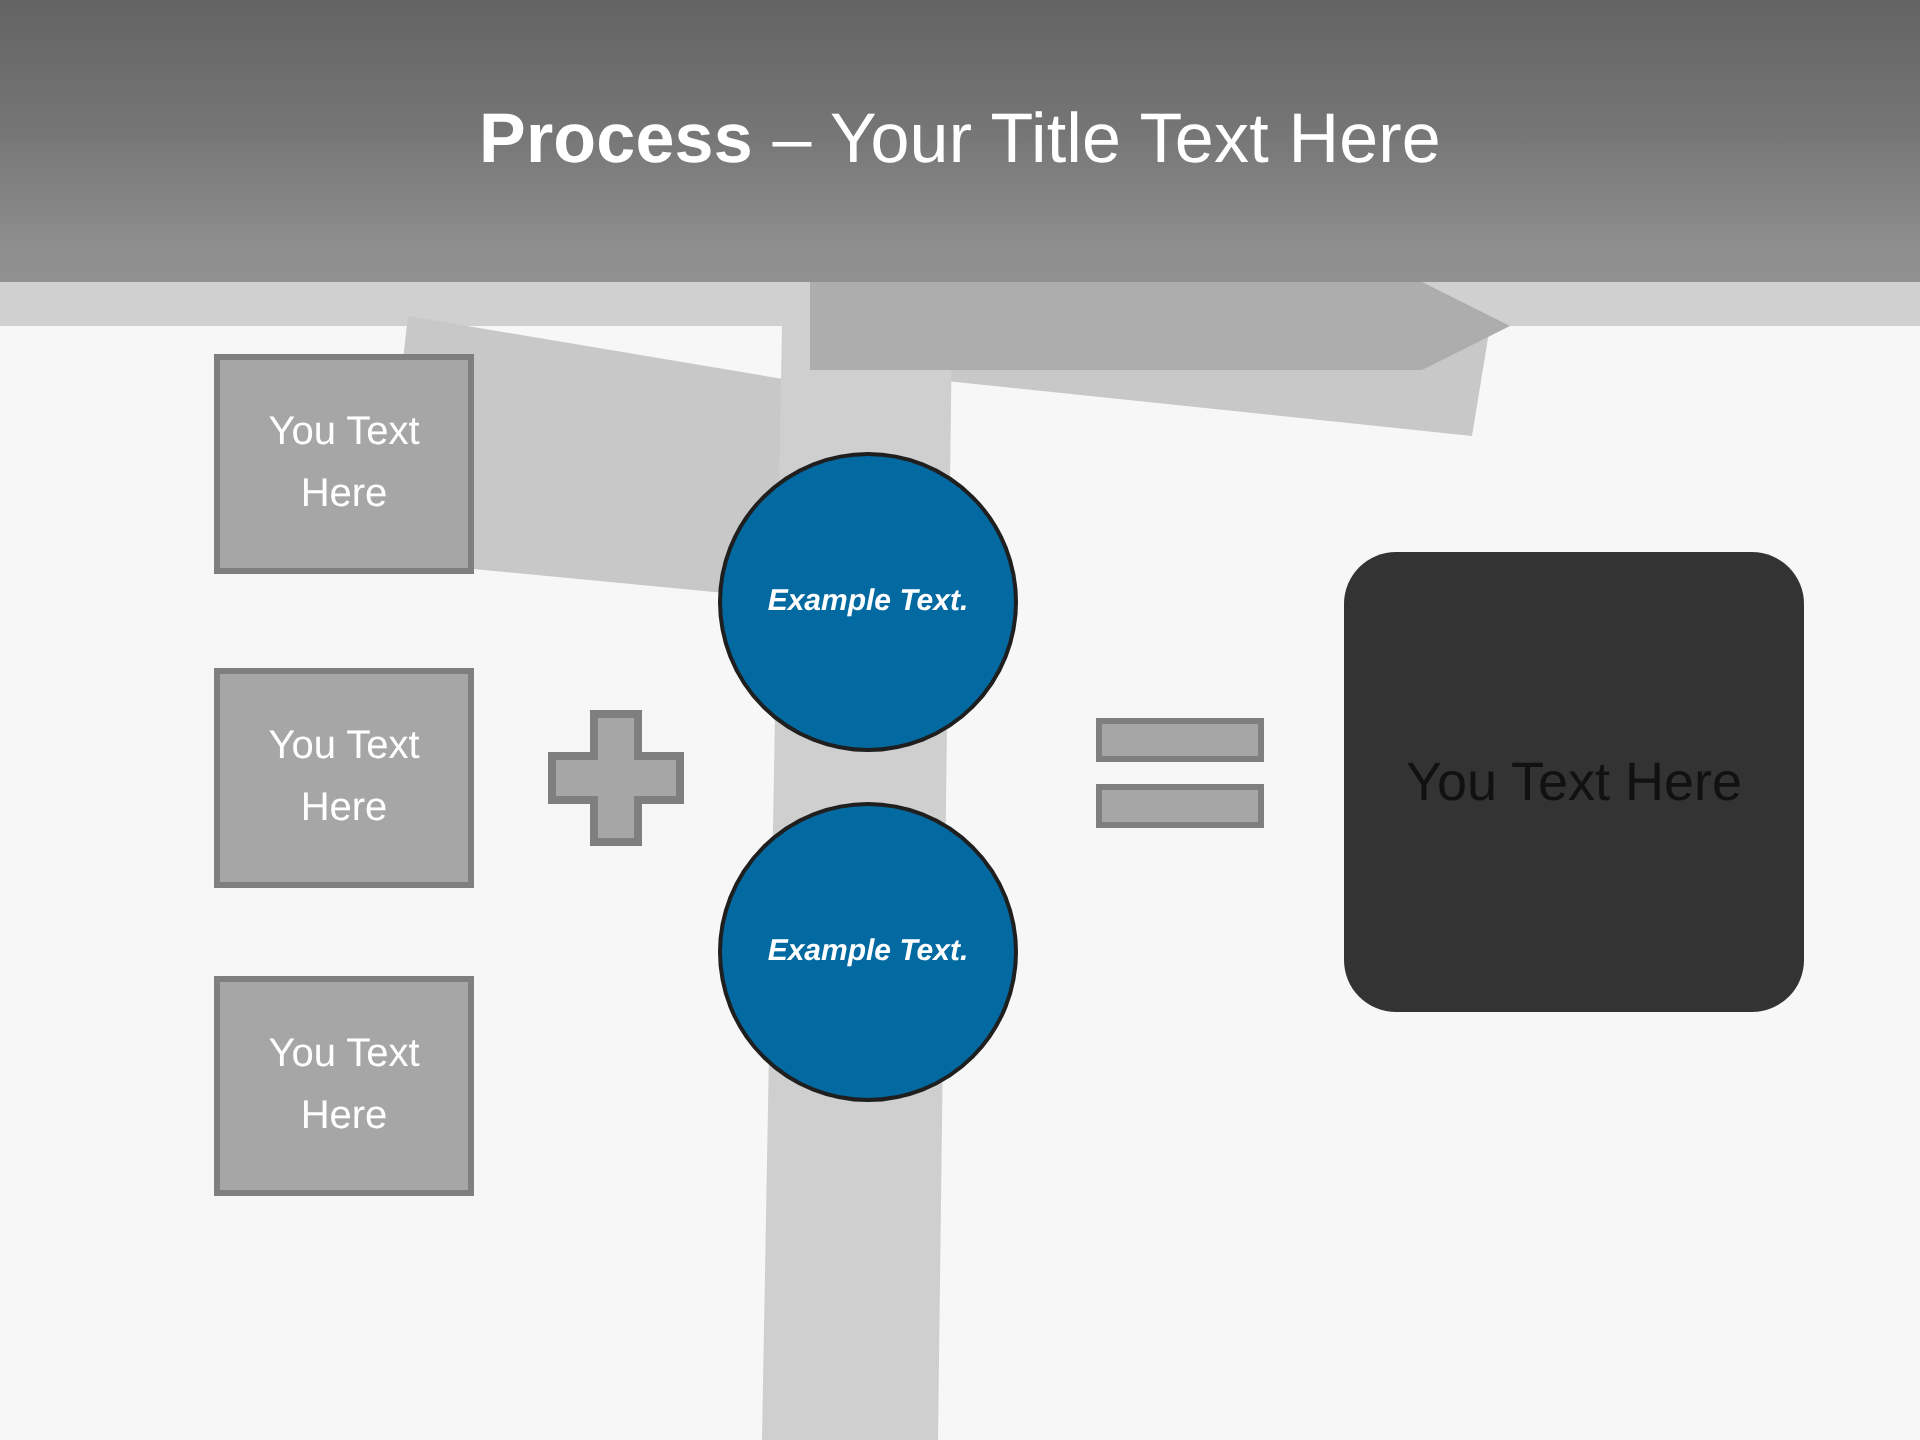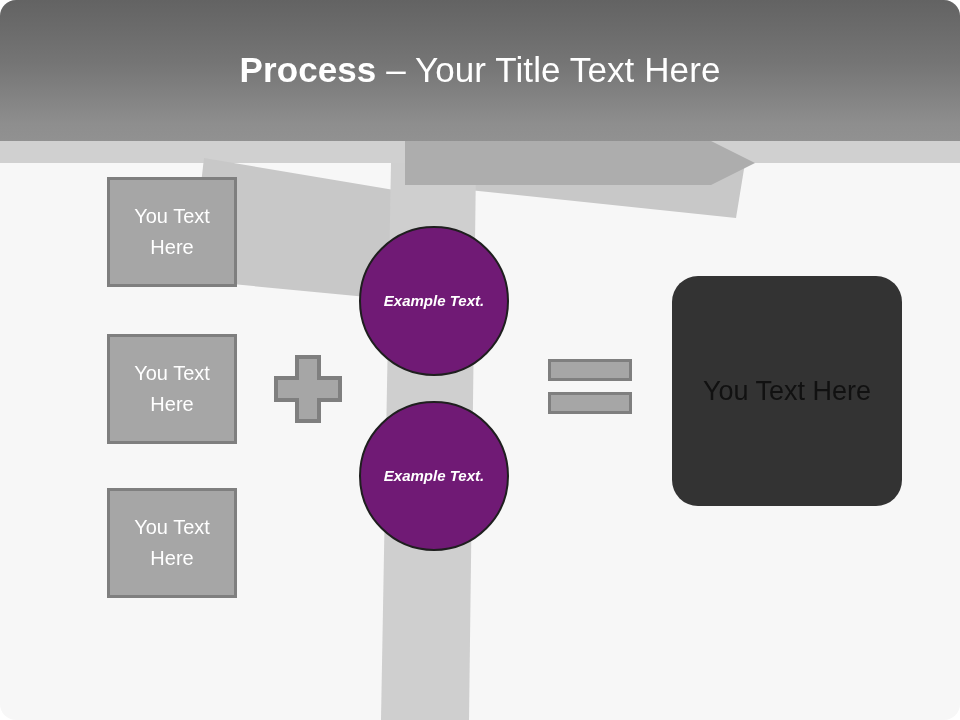--- a/index.html
+++ b/index.html
@@ -9,21 +9,20 @@
   }
   body {
     font-family: "Liberation Sans", sans-serif;
   }
   .slide {
     position: relative;
     width: 960px;
     height: 720px;
     overflow: hidden;
     background: #F7F7F7;
-    border-radius: 16px;
   }
 
   
   .header-band {
     position: absolute;
     left: 0;
     top: 0;
     width: 960px;
     height: 141px;
     background: linear-gradient(to bottom, #636363 0%, #757575 45%, #8e8e8e 88%, #919191 100%);
@@ -129,21 +128,21 @@
     width: 68px;
     height: 68px;
   }
 
   
   .circle {
     position: absolute;
     width: 150px;
     height: 150px;
     border-radius: 50%;
-    background: #701a75;
+    background: #0369a1;
     border: 2px solid #1f1f1f;
     box-sizing: border-box;
     color: #ffffff;
     font-size: 15px;
     line-height: 24px;
     font-weight: bold;
     font-style: italic;
     text-align: center;
     display: flex;
     align-items: center;

